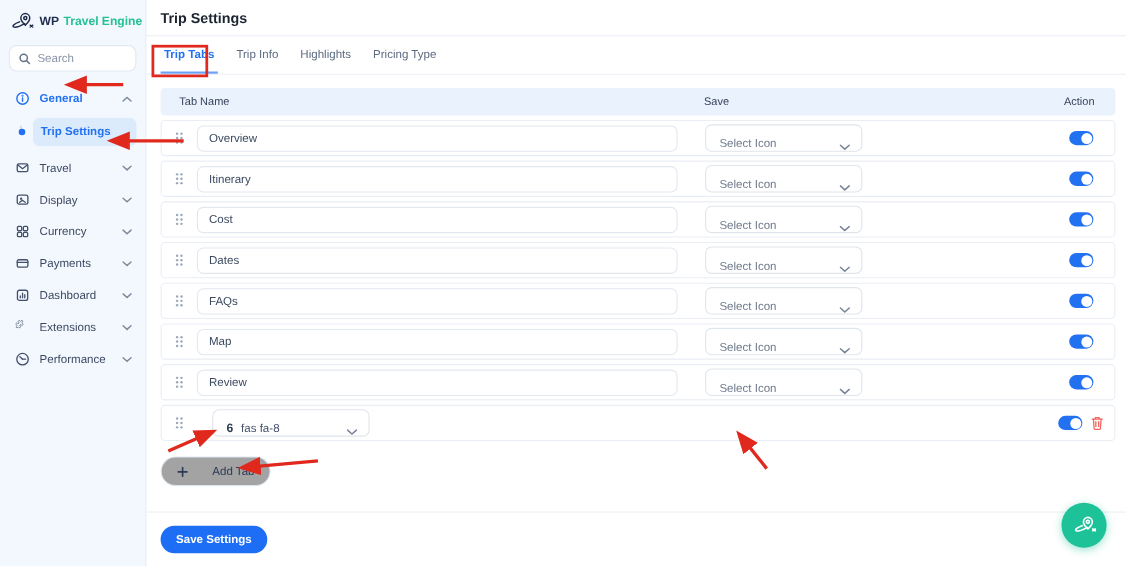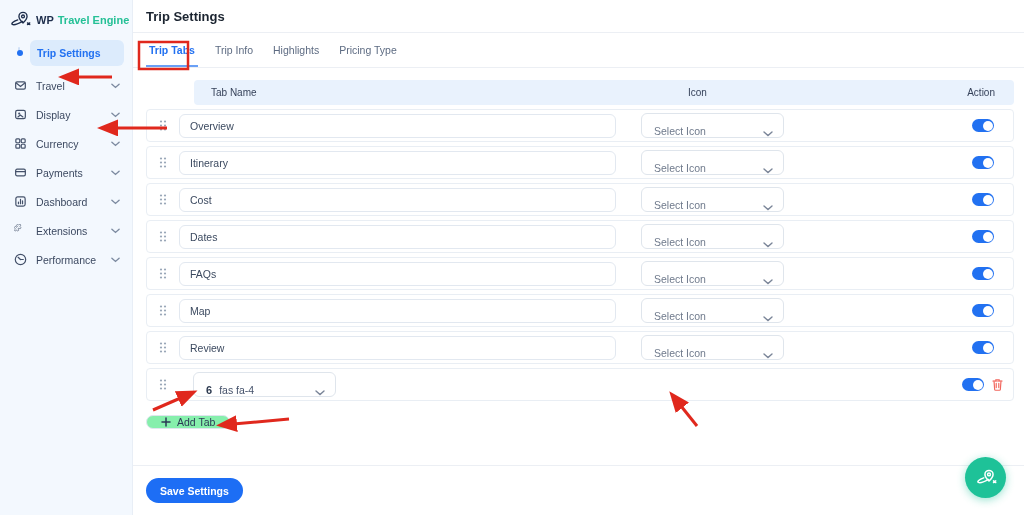--- a/index.html
+++ b/index.html
@@ -31,41 +31,41 @@
   
   .main { flex:1; display:flex; flex-direction:column; min-width:0; }
   .main-header { height:33px; display:flex; align-items:center; padding-left:13px; border-bottom:1px solid #eceff4; }
   .page-title { font-size:13px; font-weight:bold; color:#1b2430; }
   .tabbar { height:35px; display:flex; align-items:flex-end; gap:14px; padding-left:13px; border-bottom:1px solid #eceff4; }
   .tab { font-size:10.5px; color:#5d6b82; padding:8px 3px 9px 3px; cursor:pointer; border-bottom:2px solid transparent; }
   .tab.active { color:#2271f1; font-weight:bold; border-bottom:2px solid #6aa0f6; }
   .content { flex:1; padding:12px 10px 0 13px; }
 
   .table { width:868px; }
-  .thead { display:flex; align-items:center; height:25px; background:#e9f2fd; border-radius:4px; font-size:10px; color:#36425a;margin-left:48px; }
+  .thead { display:flex; align-items:center; height:25px; background:#e9f2fd; border-radius:4px; font-size:10px; color:#36425a; }
   .th-name { width:480px; padding-left:17px; }
   .th-icon { width:230px; padding-left:14px; }
   .th-action { flex:1; text-align:right; padding-right:19px; }
   .row { display:flex; align-items:center; height:33px; margin-top:4px; background:#fff; border:1px solid #e9eef4; border-radius:4px; }
   .cell-handle { width:32px; display:flex; justify-content:center; cursor:grab; }
   .cell-name { width:448px; }
   .cell-name input { width:437px; height:24px; border:1px solid #e2e8f0; border-radius:6px; font-size:10.5px; color:#3c4a60; padding:0 10px; outline:none; background:#fff; font-family:"Liberation Sans", sans-serif; }
   .cell-icon { width:230px; }
   .icon-select { margin-left:14px; width:143px; height:25px; border:1px solid #dfe5ec; border-radius:6px; display:flex; align-items:flex-end; padding:0 10px 0 12px; cursor:pointer; background:#fff; }
   .icon-glyph { font-size:11px; font-weight:bold; color:#2d3a50; margin-right:7px; }
   .icon-select-value { flex:1; font-size:10.5px; color:#44516a; }
   .icon-select-value.ph { color:#6f7a8c; }
   .sel-chev { color:#7a8598; display:flex; }
   .cell-action { flex:1; display:flex; align-items:center; justify-content:flex-end; gap:8px; padding-right:19px; }
   .row.has-delete .cell-action { padding-right:10px; }
   .toggle { width:22px; height:13px; border-radius:7px; background:#2271f1; position:relative; cursor:pointer; flex:0 0 auto; }
   .toggle .knob { position:absolute; top:1.5px; right:1.5px; width:10px; height:10px; background:#fff; border-radius:50%; }
   .trash-btn { display:flex; cursor:pointer; color:#f2675e; }
 
-  .add-tab-btn { margin-top:14px; display:inline-flex; align-items:center; gap:6px; height:14px; padding:0 14px; background:#86efac; border:1px solid #dfe6ee; border-radius:15px; font-size:10.5px; color:#2b3a55; cursor:pointer; font-family:"Liberation Sans", sans-serif; }
+  .add-tab-btn { margin-top:14px; display:inline-flex; align-items:center; gap:22px; height:27px; padding:0 14px; background:#a3a3a3; border:1px solid #dfe6ee; border-radius:15px; font-size:10.5px; color:#2b3a55; cursor:pointer; font-family:"Liberation Sans", sans-serif; }
   .add-tab-btn svg { color:#2b3a55; }
 
   .footer { border-top:1px solid #eceff4; padding:12px 13px; }
   .save-btn { height:25px; padding:0 14px; background:#1d6ef5; color:#fff; border:none; border-radius:13px; font-size:10.5px; font-weight:bold; cursor:pointer; font-family:"Liberation Sans", sans-serif; }
 
   .chat-fab { position:absolute; right:18px; bottom:17px; width:41px; height:41px; border-radius:50%; background:#1ec298; display:flex; align-items:center; justify-content:center; box-shadow:0 2px 8px rgba(30,194,152,.45); cursor:pointer; z-index:5; }
 
   .annot { position:absolute; left:0; top:0; pointer-events:none; z-index:9; }
   .annot line { stroke:#e0281d; stroke-width:3; }
   .annot rect { stroke:#e0281d; stroke-width:2.5; fill:none; }
@@ -82,22 +82,46 @@
           <path d="M20 2.5c-3 0-5.4 2.4-5.4 5.4 0 3.8 5.4 8.6 5.4 8.6s5.4-4.8 5.4-8.6c0-3-2.4-5.4-5.4-5.4z"></path>
           <circle cx="20" cy="7.9" r="1.9"></circle>
           <path d="M13 12.5C6.5 14.8 3.8 17.6 5.8 18.6c2.4 1.2 9.2-1.6 13.4-4"></path>
           <path d="M26 16.5l3 2.2M29 16.5l-3 2.2"></path>
         </svg>
       </span>
       <span class="wp">WP</span>
       <span class="brand">Travel Engine</span>
     </div>
 
+    <div class="search-box">
+      <span style="display:flex;color:#68748a;">
+        <svg width="11" height="11" viewBox="0 0 12 12" fill="none" stroke="currentColor" stroke-width="1.5" stroke-linecap="round">
+          <circle cx="5" cy="5" r="3.6"></circle>
+            <path d="M8 8l2.6 2.6"></path>
+        </svg>
+      </span>
+      <input type="text" placeholder="Search" style="">
+    </div>
 
     <nav>
+      <div class="nav-item active">
+        <span class="nav-ic">
+          <svg width="13" height="13" viewBox="0 0 14 14" fill="none" stroke="currentColor" stroke-width="1.4" stroke-linecap="round">
+              <circle cx="7" cy="7" r="5.6"></circle>
+              <path d="M7 6.6v3.2"></path>
+              <circle cx="7" cy="4.4" r="0.3" fill="currentColor"></circle>
+            </svg>
+        </span>
+        <span class="nav-label">General</span>
+        <span class="nav-chev">
+          <svg width="9" height="6" viewBox="0 0 10 6" fill="none" stroke="currentColor" stroke-width="1.5" stroke-linecap="round">
+              <path d="M1 5l4-3.6L9 5"></path>
+            </svg>
+        </span>
+      </div>
 
       <div class="subtree">
         <div class="rail"></div>
         <div class="sub-item selected">
           <span class="dot"></span>
           <span>Trip Settings</span>
         </div>
       </div>
 
       <div class="nav-item">
@@ -219,21 +243,21 @@
       <div class="tab active">Trip Tabs</div>
       <div class="tab">Trip Info</div>
       <div class="tab">Highlights</div>
       <div class="tab">Pricing Type</div>
     </div>
 
     <div class="content">
       <div class="table">
         <div class="thead">
           <div class="th-name">Tab Name</div>
-          <div class="th-icon">Icon</div>
+          <div class="th-icon">Save</div>
           <div class="th-action">Action</div>
         </div>
         <div>
   <div class="row">
     <div class="cell-handle">
       <svg width="8" height="13" viewBox="0 0 8 13">
         <circle cx="2" cy="2.5" r="1.1" fill="#9aa7b8"></circle>
                   <circle cx="6" cy="2.5" r="1.1" fill="#9aa7b8"></circle>
         <circle cx="2" cy="6.5" r="1.1" fill="#9aa7b8"></circle>
                   <circle cx="6" cy="6.5" r="1.1" fill="#9aa7b8"></circle>
@@ -468,21 +492,21 @@
                   <circle cx="6" cy="2.5" r="1.1" fill="#9aa7b8"></circle>
         <circle cx="2" cy="6.5" r="1.1" fill="#9aa7b8"></circle>
                   <circle cx="6" cy="6.5" r="1.1" fill="#9aa7b8"></circle>
         <circle cx="2" cy="10.5" r="1.1" fill="#9aa7b8"></circle>
                   <circle cx="6" cy="10.5" r="1.1" fill="#9aa7b8"></circle>
       </svg>
     </div>
     <div class="cell-icon">
       <div class="icon-select">
         <span class="icon-glyph">6</span>
-        <span class="icon-select-value">fas fa-4</span>
+        <span class="icon-select-value">fas fa-8</span>
         <span class="sel-chev">
           <svg width="10" height="6" viewBox="0 0 10 6" fill="none" stroke="currentColor" stroke-width="1.4" stroke-linecap="round">
                       <path d="M1 1l4 3.6L9 1"></path>
                     </svg>
         </span>
       </div>
     </div>
     <div class="cell-action">
       <div class="toggle">
                   <div class="knob"></div>

